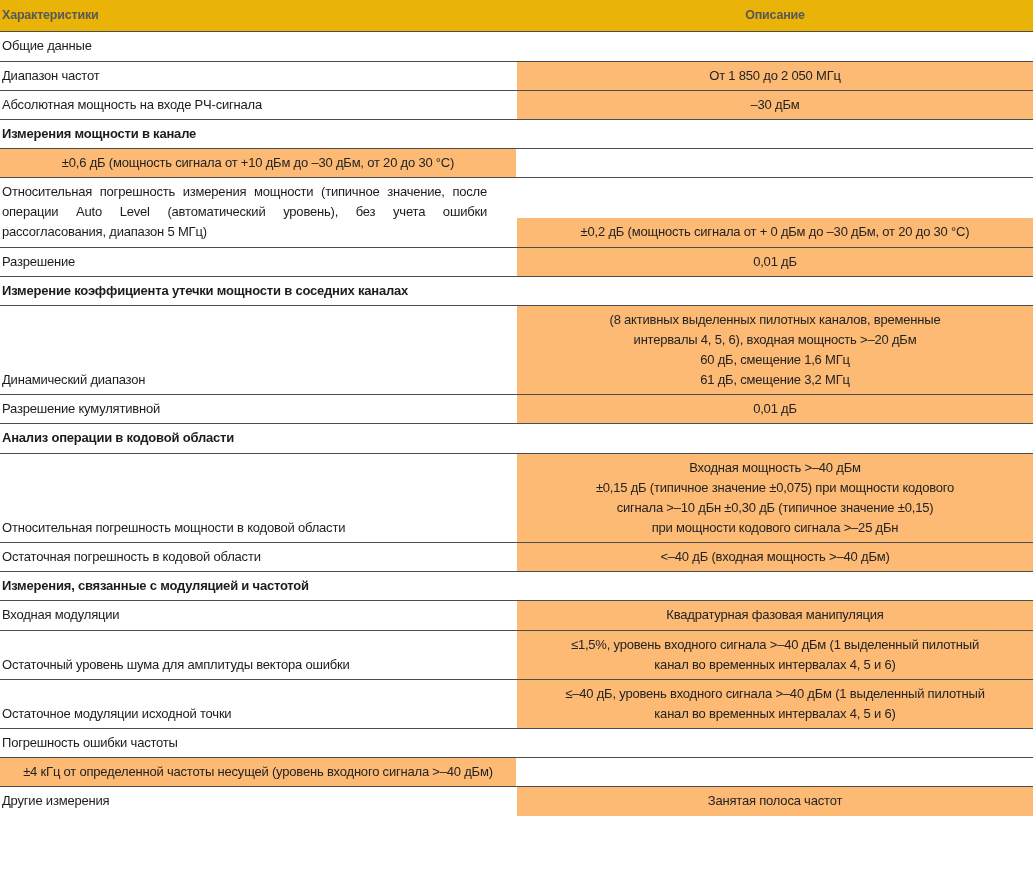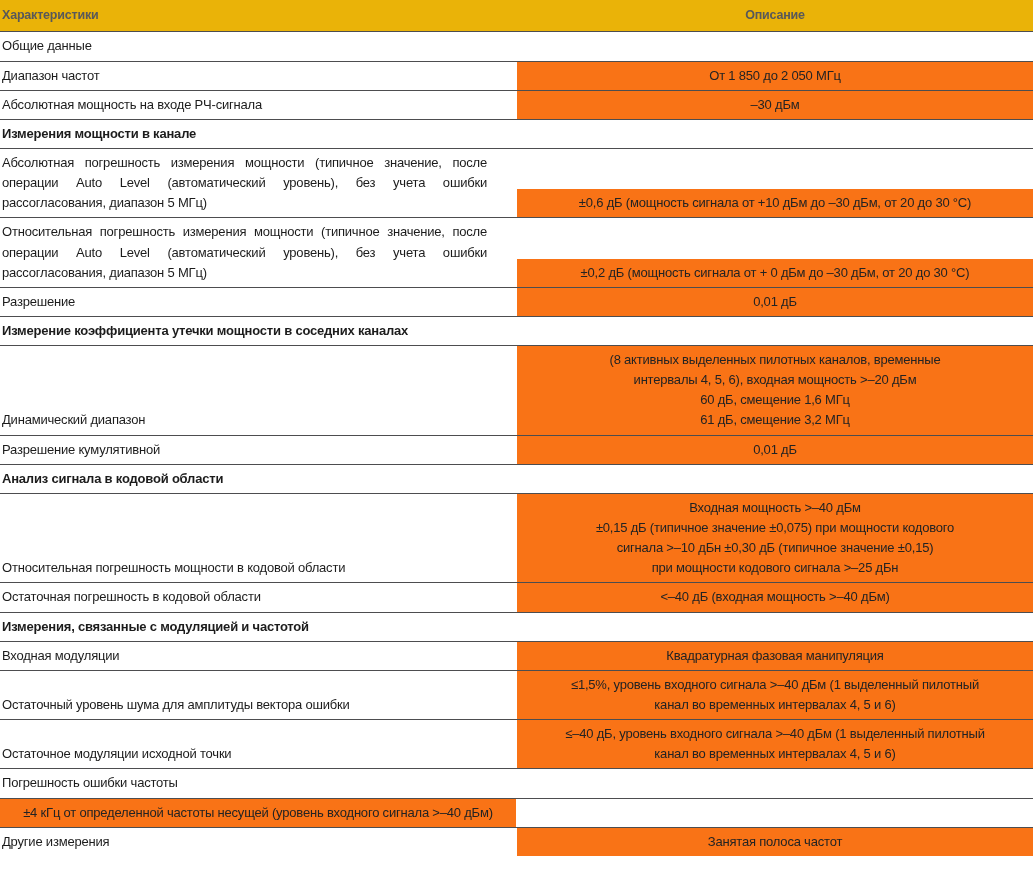--- a/index.html
+++ b/index.html
@@ -35,21 +35,21 @@
     width: 517px;
     padding: 4px 30px 4px 2px;
     text-align: justify;
   }
   .value {
     width: 516px;
     padding: 4px 6px;
     text-align: center;
     color: #232323;
   }
-  .row.data .value { background: #f97316; }
+  .row.data .value { background: #fdba74; }
   .row.header { min-height: 30px; align-items: center; }
   .row.header .label, .row.header .value {
     font-weight: bold;
     color: #58585a;
     font-size: 12.5px;
     padding-top: 6px;
     padding-bottom: 6px;
     background: #eab308;
   }
   .row.header .label { text-align: left; }
@@ -85,21 +85,20 @@
       <div class="row data">
         <div class="cell label">Абсолютная мощность на входе РЧ-сигнала</div>
         <div class="cell value">
           <span class="vline">–30 дБм</span>
         </div>
       </div>
       <div class="row group">
         <div class="cell label">Измерения мощности в канале</div>
       </div>
       <div class="row data">
-        <div class="cell label">Абсолютная погрешность измерения мощности (типичное значение, после операции Auto Level (автоматический уровень), без учета ошибки рассогласования, диапазон 5 МГц)</div>
         <div class="cell value">
           <span class="vline">±0,6 дБ (мощность сигнала от +10 дБм до –30 дБм, от 20 до 30 °C)</span>
         </div>
       </div>
       <div class="row data">
         <div class="cell label">Относительная погрешность измерения мощности (типичное значение, после операции Auto Level (автоматический уровень), без учета ошибки рассогласования, диапазон 5 МГц)</div>
         <div class="cell value">
           <span class="vline">±0,2 дБ (мощность сигнала от + 0 дБм до –30 дБм, от 20 до 30 °C)</span>
         </div>
       </div>
@@ -121,21 +120,21 @@
           <span class="vline">61 дБ, смещение 3,2 МГц</span>
         </div>
       </div>
       <div class="row data">
         <div class="cell label">Разрешение кумулятивной</div>
         <div class="cell value">
           <span class="vline">0,01 дБ</span>
         </div>
       </div>
       <div class="row group">
-        <div class="cell label">Анализ сигнала в кодовой области</div>
+        <div class="cell label">Анализ операции в кодовой области</div>
       </div>
       <div class="row data">
         <div class="cell label">Относительная погрешность мощности в кодовой области</div>
         <div class="cell value">
           <span class="vline">Входная мощность &gt;–40 дБм</span>
           <span class="vline">±0,15 дБ (типичное значение ±0,075) при мощности кодового</span>
           <span class="vline">сигнала &gt;–10 дБн ±0,30 дБ (типичное значение ±0,15)</span>
           <span class="vline">при мощности кодового сигнала &gt;–25 дБн</span>
         </div>
       </div>

